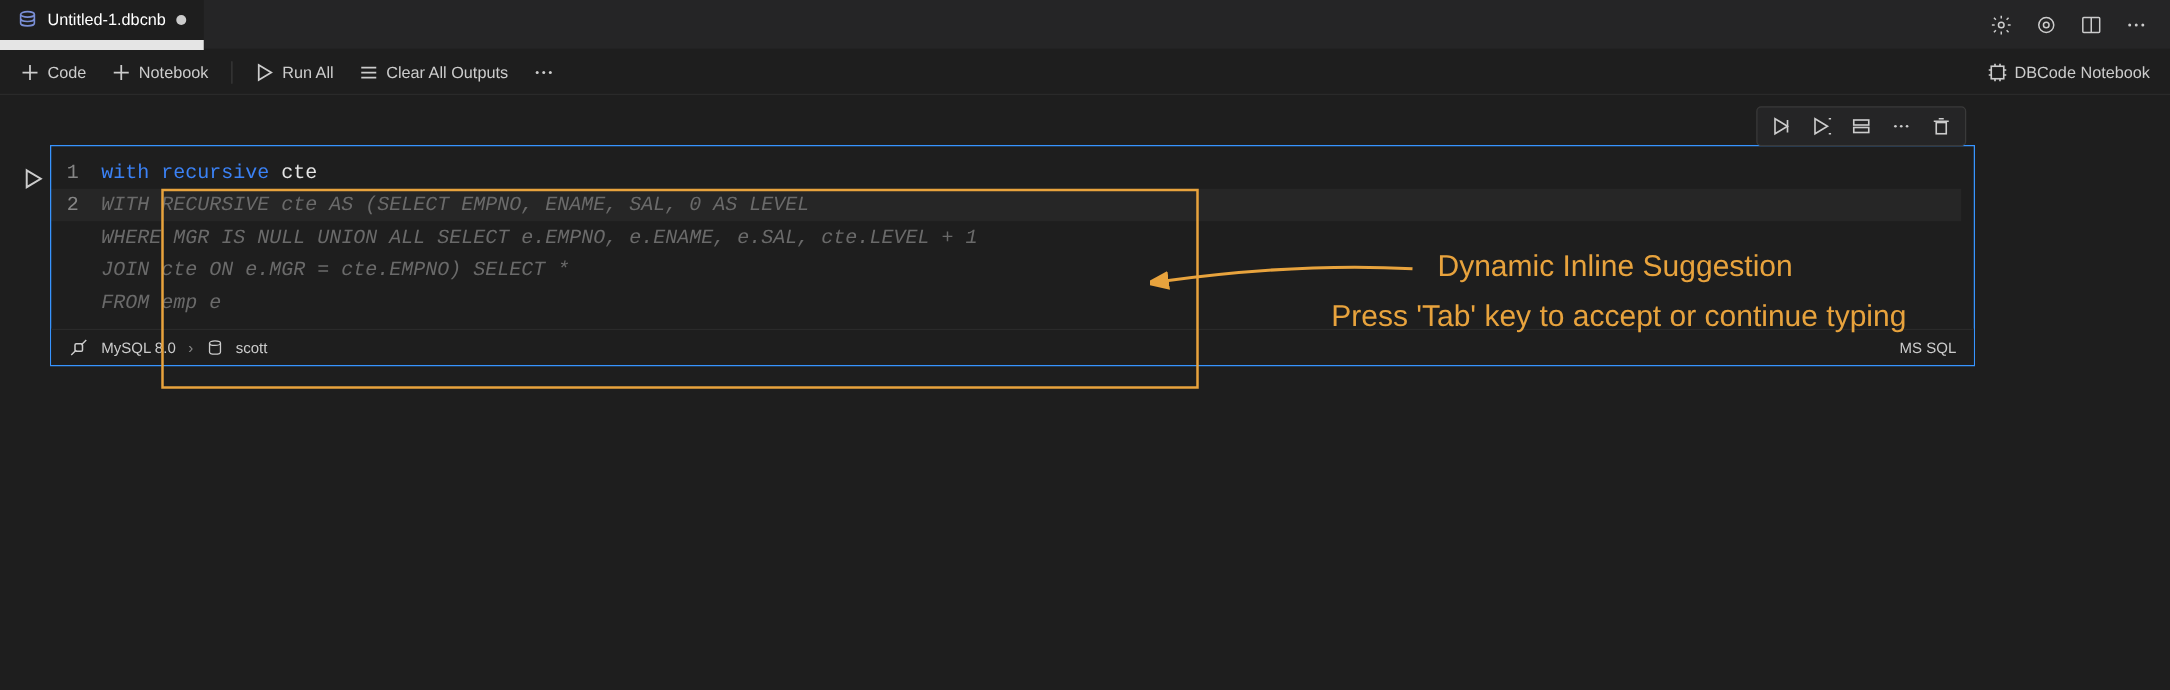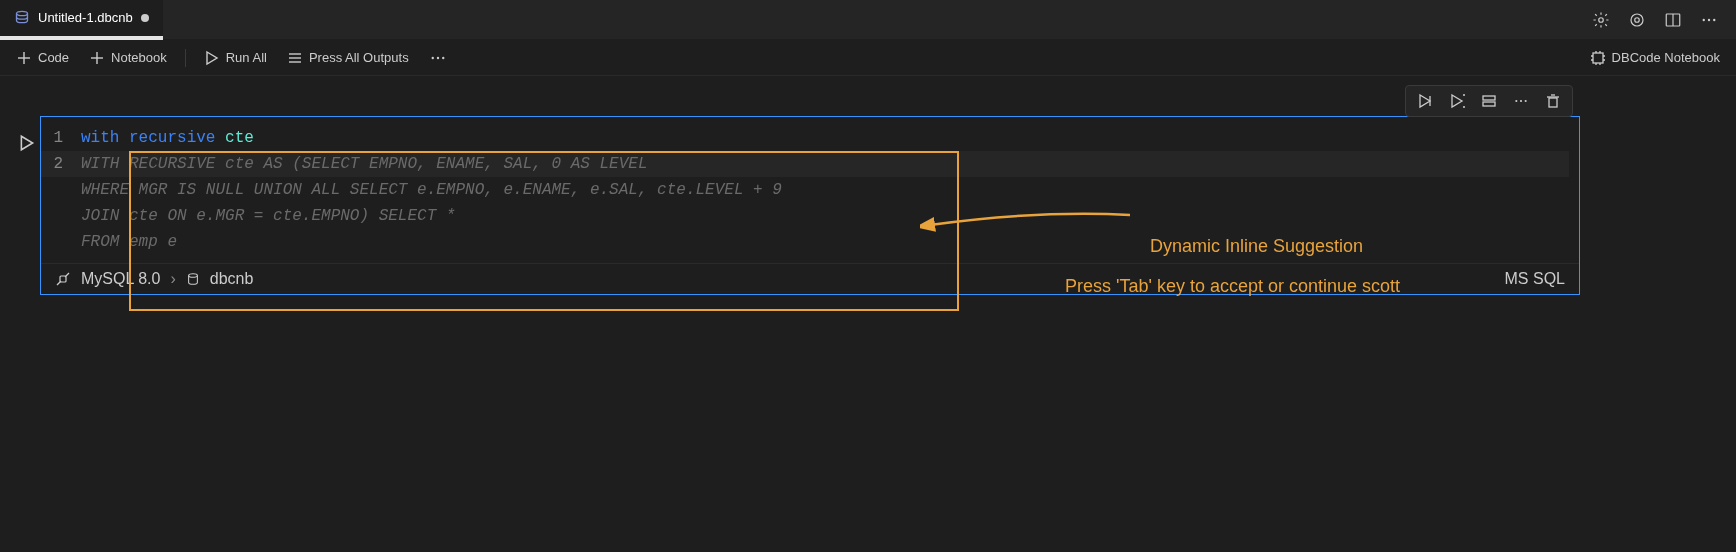--- a/index.html
+++ b/index.html
@@ -20,21 +20,21 @@
     align-items: center;
     border-bottom: 1px solid #1e1e1e;
   }
   .tab {
     display: flex;
     align-items: center;
     gap: 8px;
     padding: 16px 14px;
     height: 40px;
     background: #1e1e1e;
-    border-bottom: 4px solid #e5e5e5;
+    border-bottom: 8px solid #e5e5e5;
     color: #ffffff;
   }
   .tab-icon {
     width: 16px; height: 16px;
     display: flex; align-items: center; justify-content: center;
     color: #527ac2;
   }
   .tab-dirty {
     width: 8px; height: 8px; border-radius: 50%; background: #cccccc;
   }
@@ -119,51 +119,50 @@
   }
   .ln {
     width: 40px;
     text-align: right;
     padding-right: 18px;
     color: #858585;
     user-select: none;
     flex-shrink: 0;
   }
   .k-blue { color: #3b82f6; }
-  .k-cyan { color: #5eead4; margin-top: 44px; }
+  .k-cyan { color: #e5e5e5; margin-top: 44px; }
   .ghost { color: #6a6a6a; font-style: italic; font-family: Liberation Mono, monospace; }
   .current-line {
     background: rgba(255,255,255,0.04);
   }
   .suggestion-box {
     position: absolute;
     left: 88px;
     top: 34px;
     width: 830px;
     height: 160px;
     border: 2px solid #e8a33d;
     pointer-events: none;
   }
   .cell-status {
     display: flex;
     align-items: center;
     gap: 10px;
     padding: 6px 14px;
     background: #1e1e1e;
     color: #cccccc;
-    font-size: 16px;
+    font-size: 12px;
     border-top: 1px solid #2a2a2a;
   }
   .cell-status-right { margin-left: auto; }
   .annotation {
     position: absolute;
     color: #e8a33d;
-    font-size: 18px;
+    font-size: 24px;
     pointer-events: none;
-    margin-top: 36px;
   }
   .arrow-svg {
     position: absolute;
     pointer-events: none;
   }
   svg { display: block; }
   .chevron { color: #888; }
 </style>
 </head>
 <body>
@@ -230,21 +229,21 @@
         <polygon points="3,2 13,8 3,14"></polygon>
       </svg>
     <span>Run All</span>
   </div>
   <div class="toolbar-btn">
     <svg width="16" height="16" viewBox="0 0 16 16" stroke="currentColor" stroke-width="1.4">
         <line x1="2" y1="4" x2="14" y2="4"></line>
         <line x1="2" y1="8" x2="14" y2="8"></line>
         <line x1="2" y1="12" x2="14" y2="12"></line>
       </svg>
-    <span>Press All Outputs</span>
+    <span>Clear All Outputs</span>
   </div>
   <div class="toolbar-btn">
     <svg width="18" height="18" viewBox="0 0 24 24" fill="currentColor">
         <circle cx="5" cy="12" r="1.6"></circle>
         <circle cx="12" cy="12" r="1.6"></circle>
         <circle cx="19" cy="12" r="1.6"></circle>
       </svg>
   </div>
   <div class="toolbar-right">
     <div class="toolbar-btn">
@@ -312,21 +311,21 @@
       <div class="code-line">
         <span class="ln">1</span>
         <span><span class="k-blue">with</span> <span class="k-blue">recursive</span> <span class="k-cyan">cte</span></span>
       </div>
       <div class="code-line current-line">
         <span class="ln">2</span>
         <span class="ghost">WITH RECURSIVE cte AS (SELECT EMPNO, ENAME, SAL, 0 AS LEVEL</span>
       </div>
       <div class="code-line">
           <span class="ln"></span>
-          <span class="ghost">WHERE MGR IS NULL UNION ALL SELECT e.EMPNO, e.ENAME, e.SAL, cte.LEVEL + 9</span>
+          <span class="ghost">WHERE MGR IS NULL UNION ALL SELECT e.EMPNO, e.ENAME, e.SAL, cte.LEVEL + 1</span>
         </div>
       <div class="code-line">
           <span class="ln"></span>
           <span class="ghost">JOIN cte ON e.MGR = cte.EMPNO) SELECT *</span>
         </div>
       <div class="code-line">
           <span class="ln"></span>
           <span class="ghost">FROM emp e</span>
         </div>
 
@@ -342,29 +341,29 @@
           </svg>
       </span>
       <span>MySQL 8.0</span>
       <span class="chevron">›</span>
       <span>
         <svg width="14" height="14" viewBox="0 0 16 16" fill="none" stroke="#cccccc" stroke-width="1.2">
             <ellipse cx="8" cy="4" rx="5" ry="2"></ellipse>
             <path d="M3 4 v8 a5 2 0 0 0 10 0 v-8"></path>
           </svg>
       </span>
-      <span>dbcnb</span>
+      <span>scott</span>
       <span class="cell-status-right">MS SQL</span>
     </div>
   </div>
 </div>
 
 <svg class="arrow-svg" style="left:920px; top:200px;" width="220" height="60">
   <defs>
     <marker id="ah" markerWidth="10" markerHeight="10" refX="2" refY="3" orient="auto">
       <path d="M0,0 L0,6 L8,3 z" fill="#e8a33d"></path>
     </marker>
   </defs>
   <path d="M210,15 Q120,10 10,25" stroke="#e8a33d" stroke-width="2.5" fill="none" marker-end="url(#ah)"></path>
 </svg>
 
 <div class="annotation" style="left:1150px; top:200px;">Dynamic Inline Suggestion</div>
-<div class="annotation" style="left:1065px; top:240px;">Press 'Tab' key to accept or continue scott</div>
+<div class="annotation" style="left:1065px; top:240px;">Press 'Tab' key to accept or continue typing</div>
 
 </body></html>

